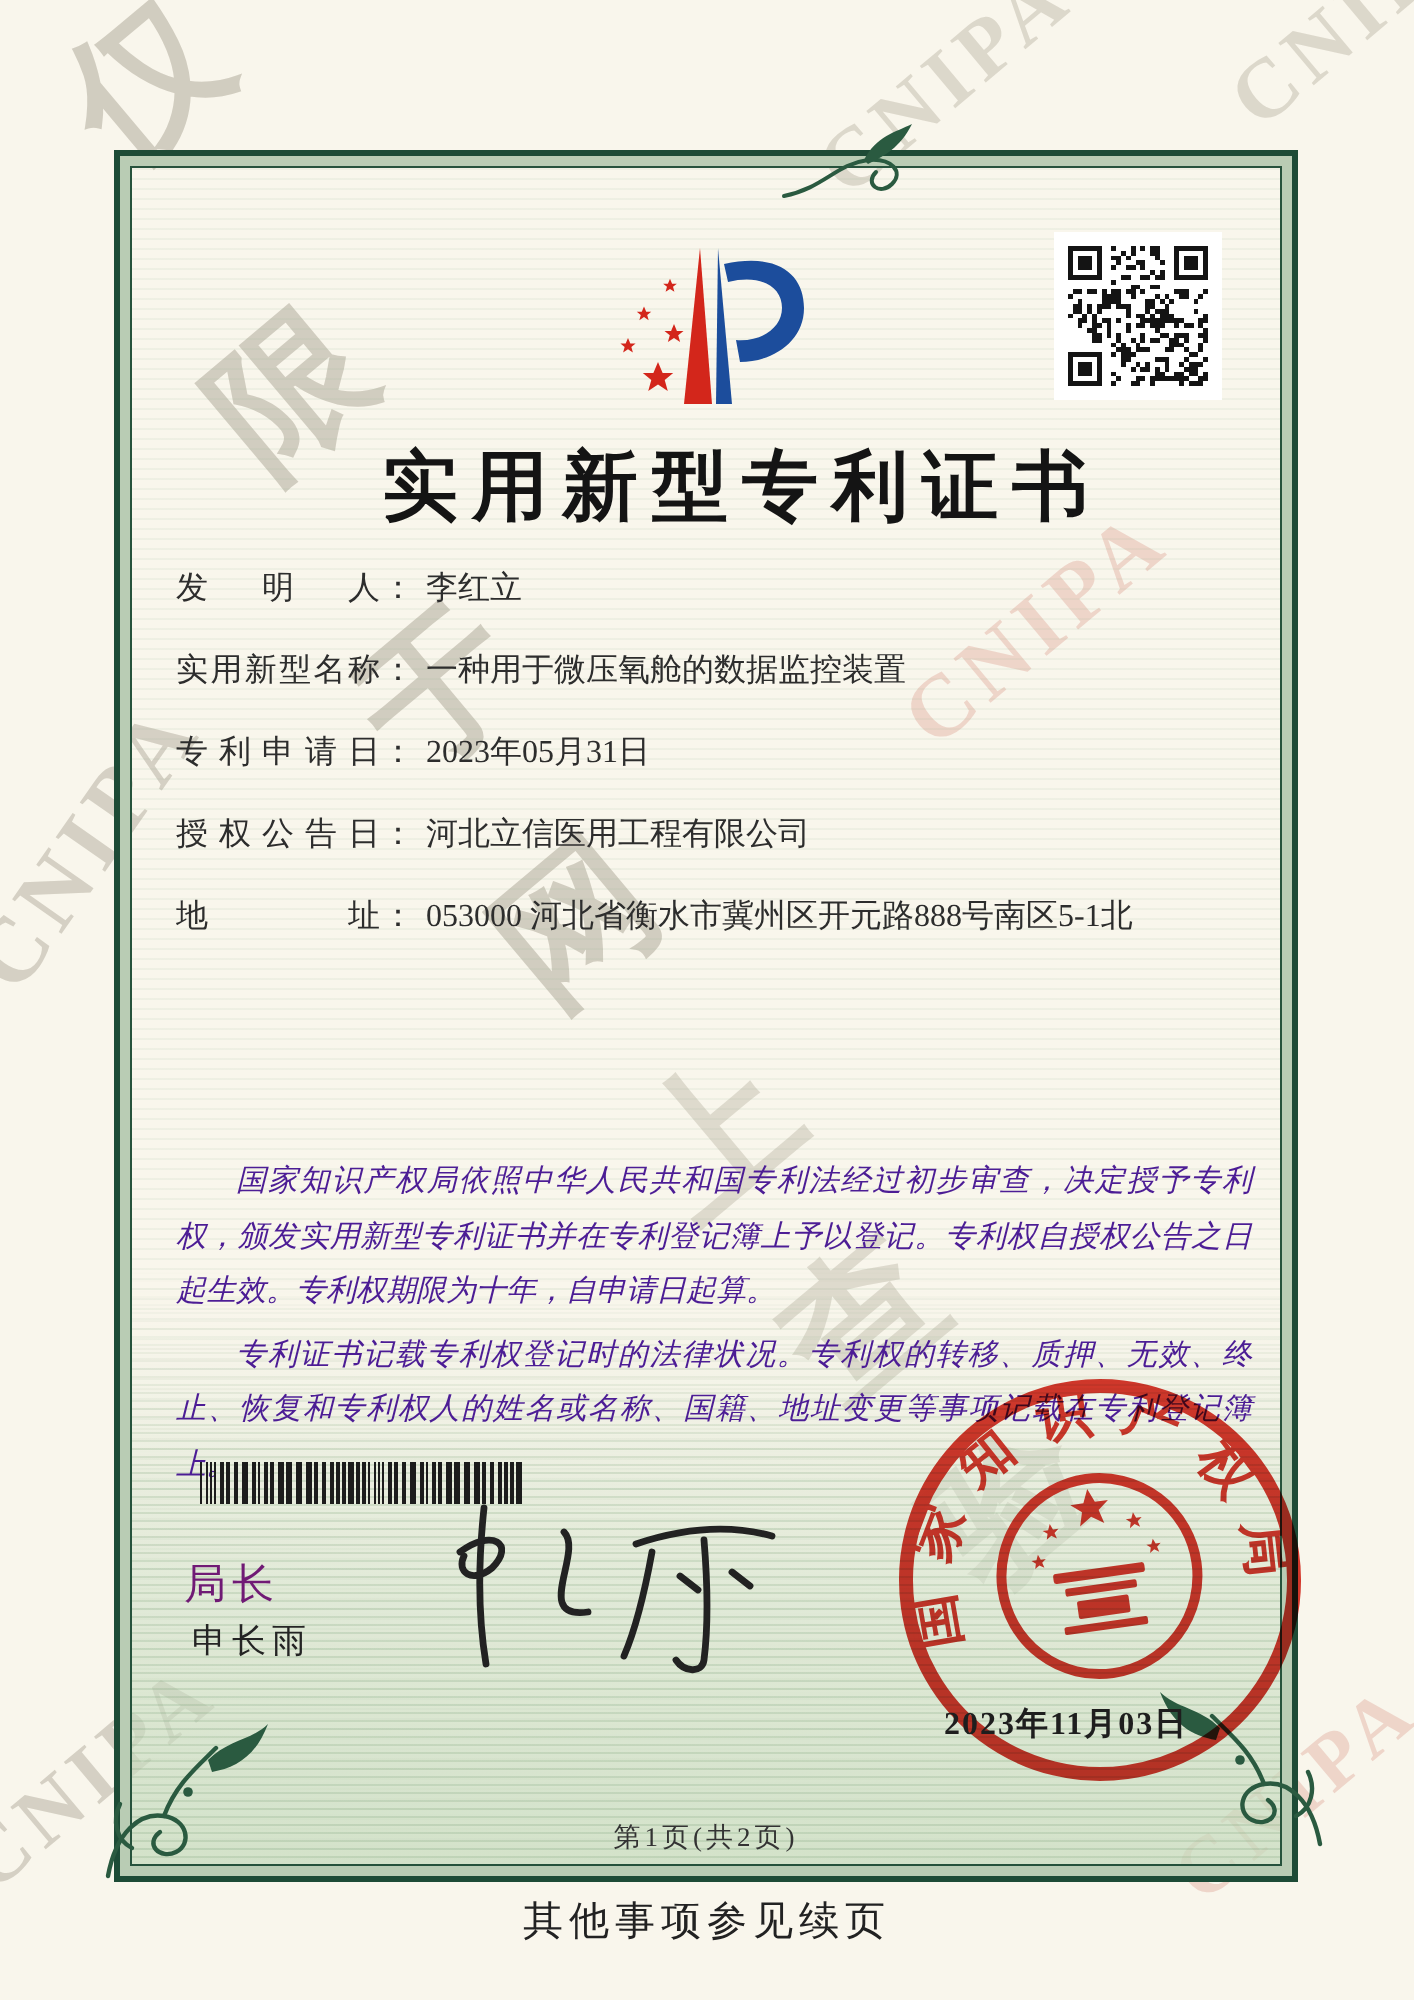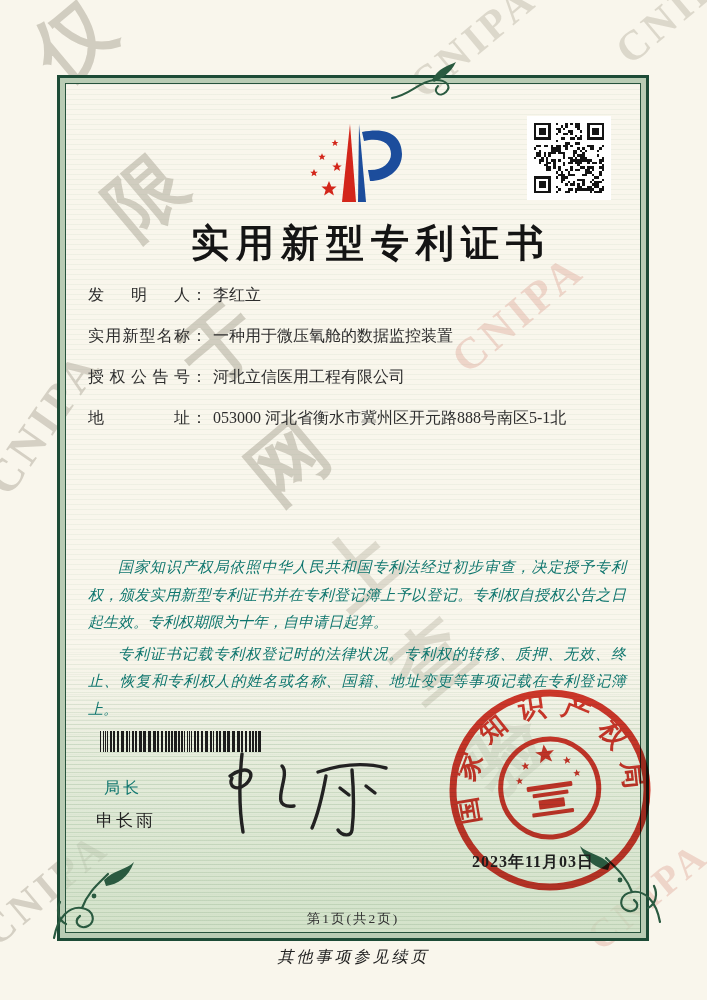--- a/index.html
+++ b/index.html
@@ -38,38 +38,38 @@
           display:flex;align-items:center;justify-content:center;}
   .title{position:absolute;left:0;right:0;top:140px;text-align:center;font-size:38px;font-weight:700;
          letter-spacing:7px;color:#141414;z-index:4;padding-left:36px;}
   
   .fields{position:absolute;left:28px;right:20px;top:196px;z-index:4;}
   .frow{position:relative;height:41px;line-height:41px;white-space:nowrap;font-size:16px;color:#2d2d2d;}
   .flabel{display:inline-block;width:102px;text-align:justify;text-align-last:justify;vertical-align:top;}
   .fcolon{display:inline-block;margin:0 6px 0 1px;}
   .fpair2{position:absolute;left:277px;top:0;}
   
-  .paras{position:absolute;left:28px;top:476px;width:538px;z-index:4;font-size:15px;line-height:1.84;
-         font-style:italic;color:#0f766e;text-align:justify;}
+  .paras{position:absolute;left:28px;top:500px;width:538px;z-index:4;font-size:15px;line-height:1.84;
+         font-style:italic;color:#4c1d95;text-align:justify;}
   .paras p{margin:0 0 4px 0;text-indent:2em;}
   
   .barcode{position:absolute;left:40px;top:653px;width:190px;height:21px;z-index:4;font-size:0;}
   .barcode i{display:inline-block;height:100%;background:#1c1c1c;}
-  .sig-title{position:absolute;left:44px;top:700px;font-size:16px;letter-spacing:3px;z-index:5;
-             font-family:"Liberation Sans","DejaVu Sans",sans-serif;color:#0f766e;}
+  .sig-title{position:absolute;left:32px;top:700px;font-size:21px;letter-spacing:3px;z-index:5;
+             font-family:"Liberation Sans","DejaVu Sans",sans-serif;color:#701a75;}
   .sig-name{position:absolute;left:36px;top:731px;font-size:17px;letter-spacing:3px;z-index:5;
              font-family:"Liberation Sans","DejaVu Sans",sans-serif;color:#242424;}
   .signature{position:absolute;left:140px;top:664px;z-index:5;}
   .seal{position:absolute;left:384px;top:606px;z-index:5;mix-blend-mode:multiply;}
   .seal-date{position:absolute;left:412px;top:774px;z-index:6;font-size:16px;font-weight:700;
              letter-spacing:1px;color:#1e1e1e;}
   .page-ind{position:absolute;left:0;right:0;top:832px;text-align:center;font-size:13.5px;
             letter-spacing:2px;color:#333;z-index:4;}
-  .cont-note{position:absolute;left:0;right:0;top:947px;text-align:center;font-size:16px;
-             letter-spacing:3px;font-style:italic;color:#222;z-index:2;}
+  .cont-note{position:absolute;left:0;right:0;top:947px;text-align:center;font-size:20px;
+             letter-spacing:3px;color:#222;z-index:2;}
 </style>
 </head>
 <body>
 
 <div class="page">
 
   <div>
     <span class="wm wm-cjk w0">仅</span>
     <span class="wm wm-cjk w1">限</span>
     <span class="wm wm-cjk w2">于</span>
@@ -388,21 +388,24 @@
     <div class="title">实用新型专利证书</div>
 
     <div class="fields">
       <div class="frow">
         <span class="flabel">发明人</span><span class="fcolon">：</span><span class="fvalue">李红立</span>
       </div>
       <div class="frow">
         <span class="flabel">实用新型名称</span><span class="fcolon">：</span><span class="fvalue">一种用于微压氧舱的数据监控装置</span>
       </div>
       <div class="frow">
-        <span class="flabel">授权公告号</span><span class="fcolon">：</span><span class="fvalue">河北立信医用工程有限公司</span>
+        <span class="flabel">专利申请日</span><span class="fcolon">：</span><span class="fvalue">2023年05月31日</span>
+      </div>
+      <div class="frow">
+        <span class="flabel">授权公告日</span><span class="fcolon">：</span><span class="fvalue">河北立信医用工程有限公司</span>
       </div>
       <div class="frow">
         <span class="flabel">地址</span><span class="fcolon">：</span><span class="fvalue">053000 河北省衡水市冀州区开元路888号南区5-1北</span>
       </div>
     </div>
 
     <div class="paras">
       <p>国家知识产权局依照中华人民共和国专利法经过初步审查，决定授予专利权，颁发实用新型专利证书并在专利登记簿上予以登记。专利权自授权公告之日起生效。专利权期限为十年，自申请日起算。</p>
       <p>专利证书记载专利权登记时的法律状况。专利权的转移、质押、无效、终止、恢复和专利权人的姓名或名称、国籍、地址变更等事项记载在专利登记簿上。</p>
     </div>

